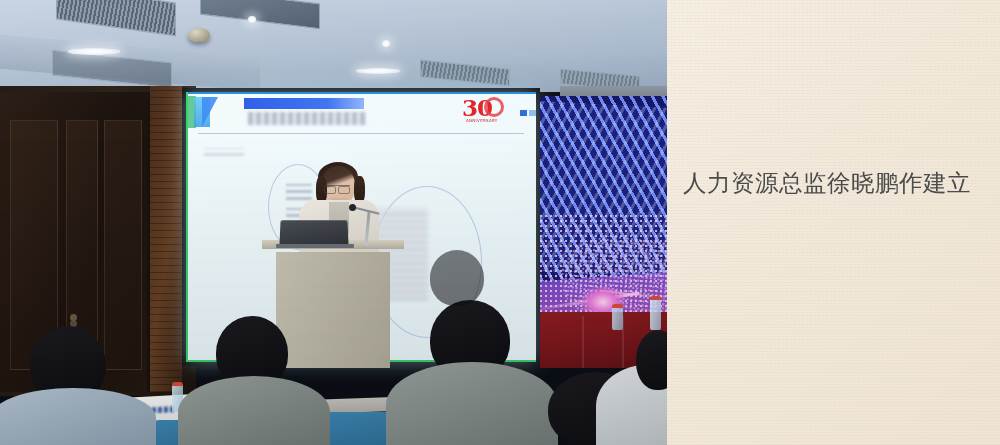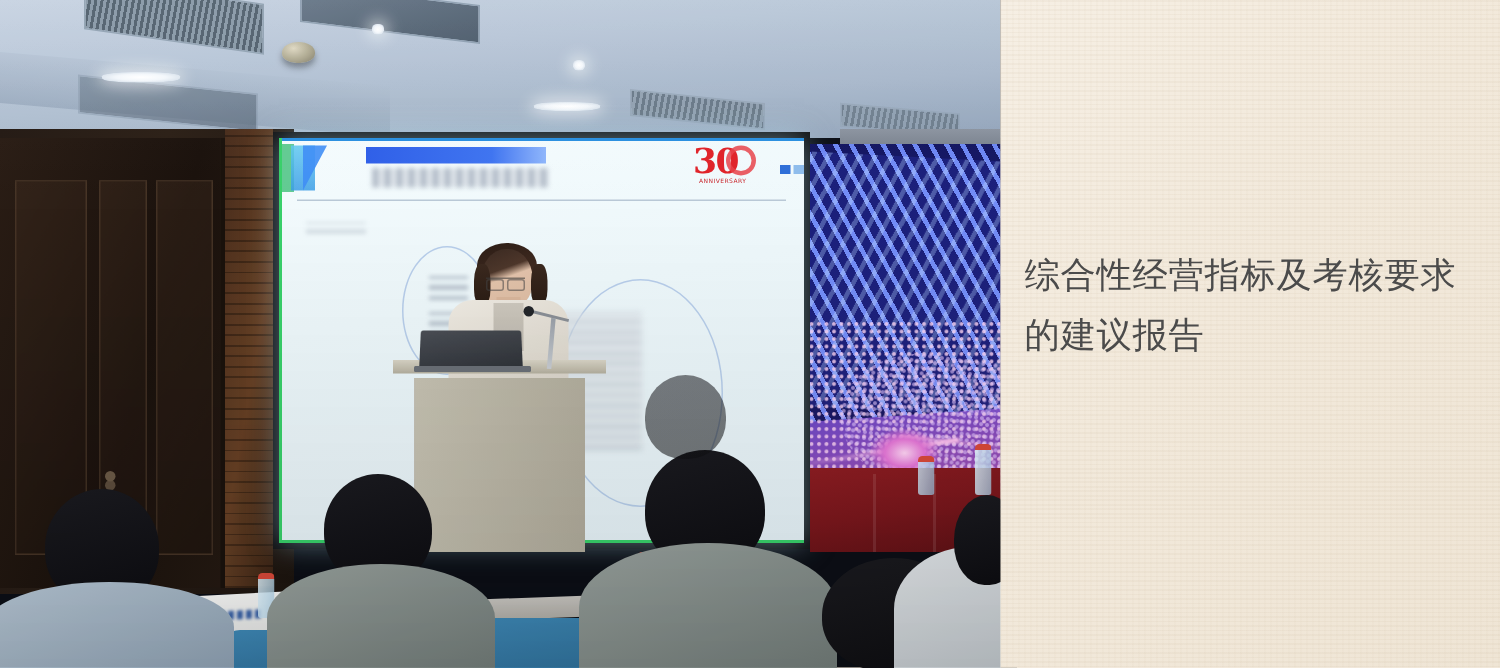--- a/index.html
+++ b/index.html
@@ -459,18 +459,17 @@
 
     <div class="aud-head" style="left:636px; top:330px; width:44px;  height:60px;"></div>
 
     <div class="aud-head" style="left:430px; top:250px; width:54px;  height:56px; opacity:.55;"></div>
 
     <div class="photo-grade"></div>
   </div>
 
   <div id="panel">
     <div id="caption">
-      <div>综合性经营指标及考核要求</div>
-      <div>的建议报告</div>
+      <div>人力资源总监徐晓鹏作建立</div>
     </div>
   </div>
 
 </div>
 
 </body></html>

